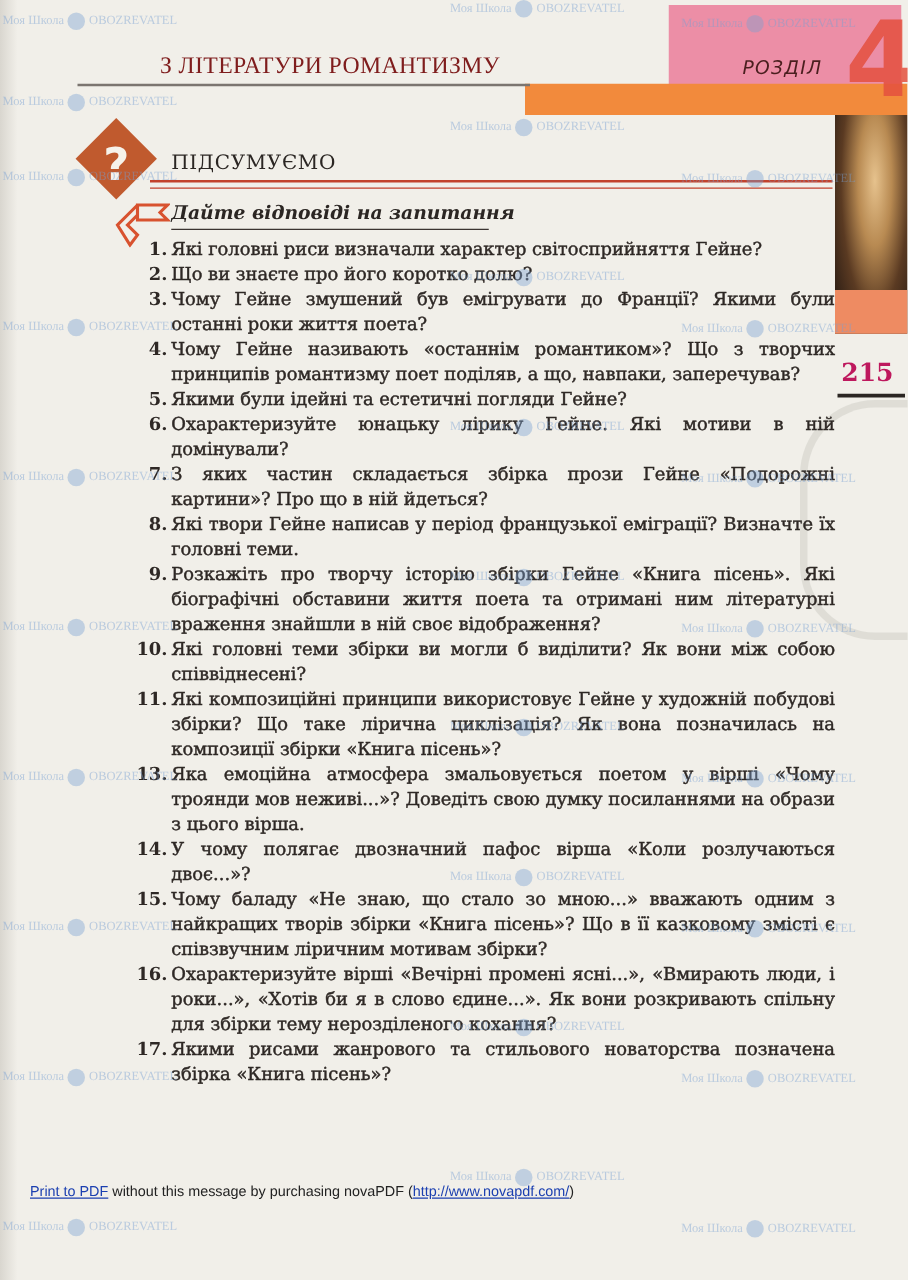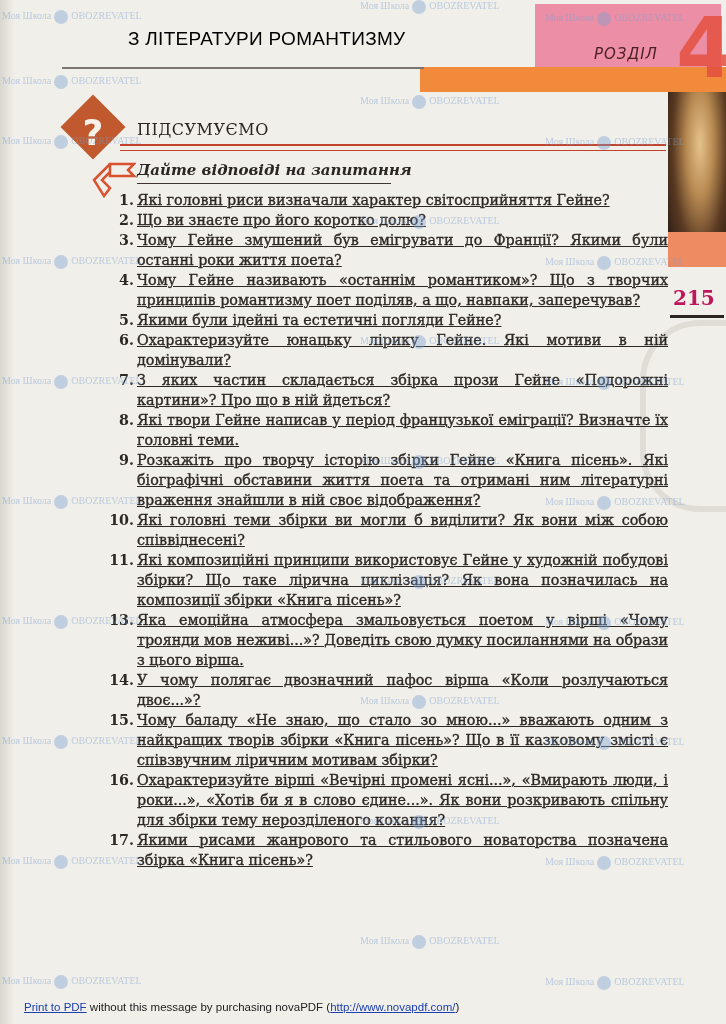--- a/index.html
+++ b/index.html
@@ -8,23 +8,23 @@
       background: #f1efe9;
       font-family: "DejaVu Serif", serif;
       color: #2b2623;
     }
     .page-shadow {
       position: absolute; left: 0; top: 0; width: 14px; height: 1024px;
       background: linear-gradient(to right, #d9d6cf, rgba(241,239,233,0));
     }
     
     .running-title {
-      position: absolute; left: 128px; top: 28px;
-      font-family: Liberation Sans, sans-serif; font-size: 19px; letter-spacing: 0.3px;
-      color: #000000;
+      position: absolute; left: 128px; top: 42px;
+      font-family: Liberation Serif, serif; font-size: 19px; letter-spacing: 0.3px;
+      color: #7f1d1d;
     }
     .header-rule {
       position: absolute; left: 62px; top: 67px; width: 362px; height: 2px; background: #7b7570;
     }
     .pink-block {
       position: absolute; left: 535px; top: 4px; width: 186px; height: 64px; background: #ec8ea6;
     }
     .orange-band {
       position: absolute; left: 420px; top: 67px; width: 306px; height: 25px; background: #f28a3c;
     }
@@ -82,33 +82,33 @@
     }
     .subtitle-rule { position: absolute; left: 137px; top: 183px; width: 254px; height: 1px; background: #3b3431; }
     
     .questions {
       position: absolute; left: 108px; top: 190px; width: 560px; margin: 0; padding: 0; list-style: none;
       font-family: "DejaVu Serif", serif; font-size: 14.3px; line-height: 20px; color: #2e2825;
     }
     .q-item { position: relative; padding-left: 29px; text-align: justify; font-weight: bold; }
     .q-num { position: absolute; left: 0; width: 26px; text-align: right; font-weight: bold; }
     .q-item.two .q-num { left: -10px; width: 36px; }
-    .q-text { font-weight: normal; text-decoration: underline; -webkit-text-stroke: 0.35px #2e2825; }
+    .q-text { font-weight: normal; -webkit-text-stroke: 0.35px #2e2825; }
     
     .wm {
       position: absolute; font-family: Liberation Serif, serif; font-size: 10px; color: rgba(120,160,210,0.45);
       white-space: nowrap; pointer-events: none;
     }
     .wm .circ {
       display: inline-block; width: 14px; height: 14px; border-radius: 50%; background: rgba(120,160,210,0.4);
       vertical-align: middle; margin: 0 3px;
     }
     
     .footer {
-      position: absolute; left: 24px; top: 1001px;
+      position: absolute; left: 24px; top: 948px;
       font-family: "Liberation Sans", sans-serif; font-size: 11.5px; color: #222;
     }
     .footer a { color: #1b3fb0; text-decoration: underline; }
   </style>
 </head>
 <body>
 
 <div class="page-shadow"></div>
 
 <div class="pink-block"></div>

